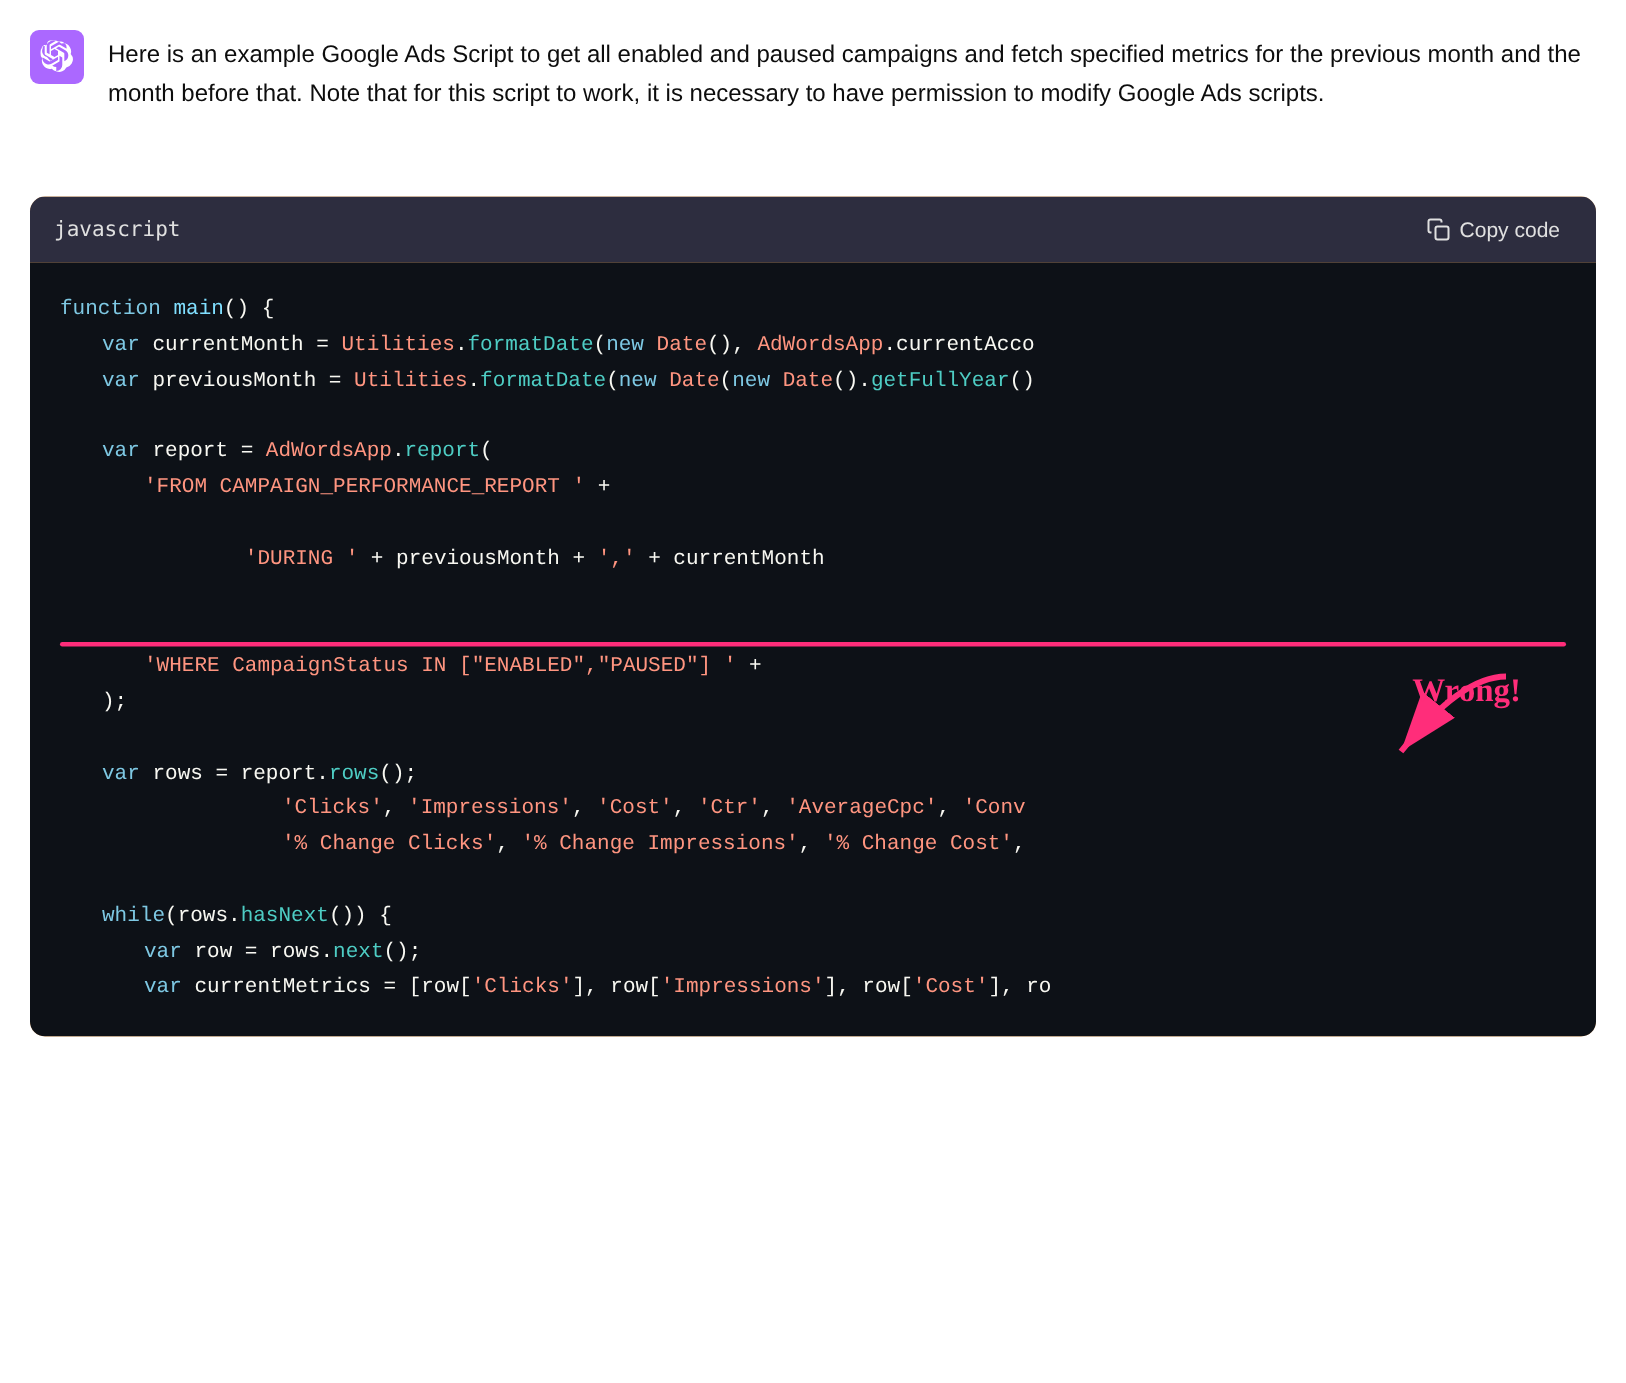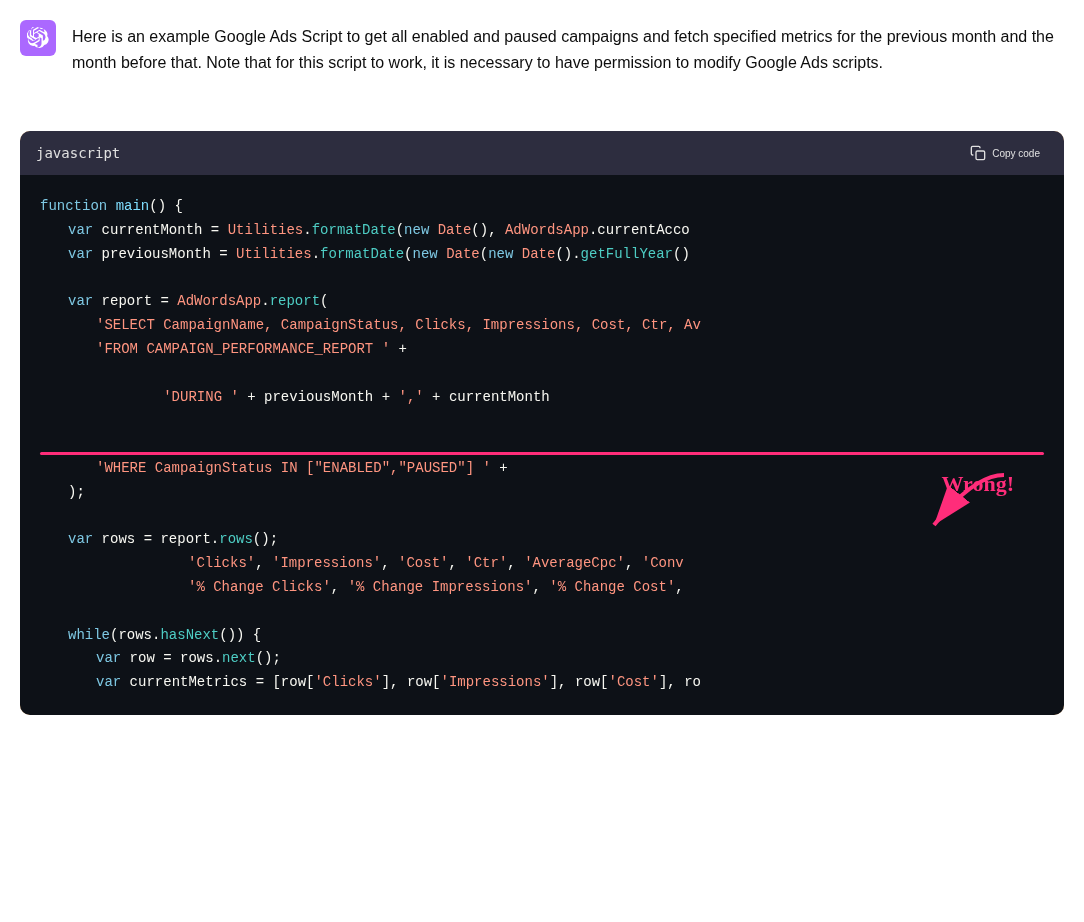--- a/index.html
+++ b/index.html
@@ -70,21 +70,21 @@
       color: #e0e0e0;
       font-size: 14px;
       font-family: monospace;
     }
 
     .copy-btn {
       display: flex;
       align-items: center;
       gap: 6px;
       color: #e0e0e0;
-      font-size: 10px;
+      font-size: 14px;
       background: none;
       border: none;
       cursor: pointer;
       padding: 4px 8px;
       border-radius: 4px;
     }
 
     .code-content {
       padding: 20px 20px 20px 20px;
       overflow-x: hidden;
@@ -159,21 +159,20 @@
       <span class="code-line"><span class="kw">function</span> <span class="fn">main</span>() {</span>
 
       <span class="code-line indent1"><span class="kw">var</span> currentMonth = <span class="cls">Utilities</span>.<span class="prop">formatDate</span>(<span class="kw">new</span> <span class="cls">Date</span>(), <span class="cls">AdWordsApp</span>.currentAcco</span>
 
       <span class="code-line indent1"><span class="kw">var</span> previousMonth = <span class="cls">Utilities</span>.<span class="prop">formatDate</span>(<span class="kw">new</span> <span class="cls">Date</span>(<span class="kw">new</span> <span class="cls">Date</span>().<span class="prop">getFullYear</span>()</span>
 
       <span class="code-line">&nbsp;</span>
 
       <span class="code-line indent1"><span class="kw">var</span> report = <span class="cls">AdWordsApp</span>.<span class="prop">report</span>(</span>
 
-      <span class="code-line indent2"><span class="str">'SELECT CampaignName, CampaignStatus, Clicks, Impressions, Cost, Ctr, Av</span></span>
 
       <span class="code-line indent2"><span class="str">'FROM CAMPAIGN_PERFORMANCE_REPORT '</span> +</span>
 
       <span class="code-line indent2 highlight-line" style="position:relative;">
         <span class="str">'DURING '</span> + previousMonth + <span class="str">','</span> + currentMonth
         <span class="red-underline" style="left:0; width:100%;"></span>
       </span>
 
       <span class="code-line indent2"><span class="str">'WHERE CampaignStatus IN ["ENABLED","PAUSED"] '</span> +</span>
 

